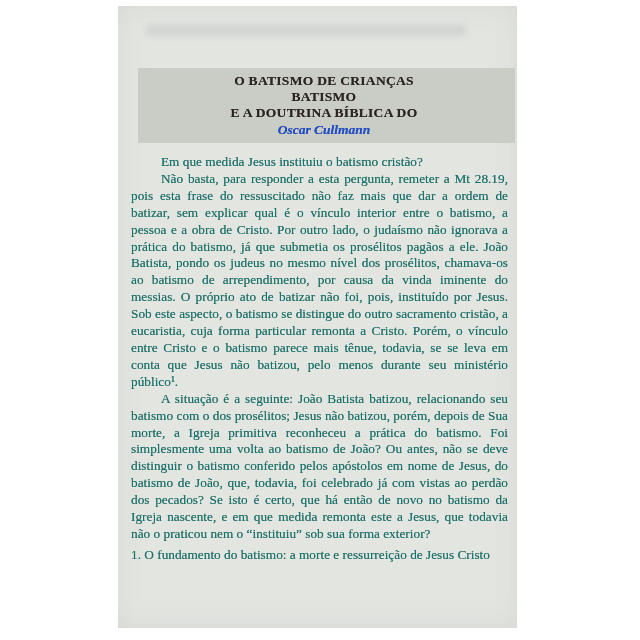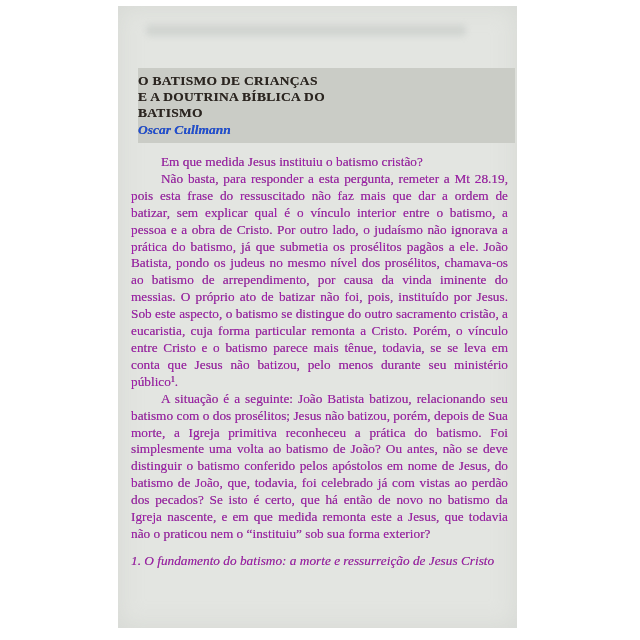--- a/index.html
+++ b/index.html
@@ -34,21 +34,21 @@
     filter: blur(3px);
     border-radius: 4px;
   }
   .title-block {
     position: absolute;
     left: 20px;
     right: 2px;
     top: 62px;
     background: #caccc6;
     padding: 5px 5px 5px 0;
-    text-align: left;
+    text-align: center;
   }
   .title-line {
     font-weight: bold;
     font-size: 13.5px;
     line-height: 16px;
     color: #2b2520;
     letter-spacing: 0.3px;
     text-shadow: 0 0 0.6px rgba(43,37,32,0.6);
   }
   .author-name {
@@ -57,48 +57,47 @@
     font-size: 13.5px;
     line-height: 17px;
     color: #1d4ed8;
     text-shadow: 0 0 0.6px rgba(43,37,32,0.6);
   }
   .body-text {
     position: absolute;
     left: 13px;
     right: 9px;
     top: 148px;
-    color: #a21caf;
+    color: #0f766e;
     font-size: 13.3px;
     line-height: 16.9px;
     text-align: justify;
     text-shadow: 0 0 0.6px rgba(58,51,43,0.55);
   }
   .body-text p {
     margin: 0;
     padding: 0;
     text-indent: 30px;
   }
   p.section-heading {
-    font-style: italic;
     text-indent: 0;
-    margin-top: 10px;
+    margin-top: 4px;
   }
 </style>
 </head>
 <body>
 
 <div class="scan-page">
 
   <div class="ghost-artifact"></div>
 
   <div class="title-block">
     <div class="title-line">O BATISMO DE CRIANÇAS</div>
+    <div class="title-line">BATISMO</div>
     <div class="title-line">E A DOUTRINA BÍBLICA DO</div>
-    <div class="title-line">BATISMO</div>
     <div class="author-name">Oscar Cullmann</div>
   </div>
 
   <div class="body-text">
     <p>Em que medida Jesus instituiu o batismo cristão?</p>
     <p>Não basta, para responder a esta pergunta, remeter a Mt 28.19, pois esta frase do ressuscitado não faz mais que dar a ordem de batizar, sem explicar qual é o vínculo interior entre o batismo, a pessoa e a obra de Cristo. Por outro lado, o judaísmo não ignorava a prática do batismo, já que submetia os prosélitos pagãos a ele. João Batista, pondo os judeus no mesmo nível dos prosélitos, chamava-os ao batismo de arrependimento, por causa da vinda iminente do messias. O próprio ato de batizar não foi, pois, instituído por Jesus. Sob este aspecto, o batismo se distingue do outro sacramento cristão, a eucaristia, cuja forma particular remonta a Cristo. Porém, o vínculo entre Cristo e o batismo parece mais tênue, todavia, se se leva em conta que Jesus não batizou, pelo menos durante seu ministério público¹.</p>
     <p>A situação é a seguinte: João Batista batizou, relacionando seu batismo com o dos prosélitos; Jesus não batizou, porém, depois de Sua morte, a Igreja primitiva reconheceu a prática do batismo. Foi simplesmente uma volta ao batismo de João? Ou antes, não se deve distinguir o batismo conferido pelos apóstolos em nome de Jesus, do batismo de João, que, todavia, foi celebrado já com vistas ao perdão dos pecados? Se isto é certo, que há então de novo no batismo da Igreja nascente, e em que medida remonta este a Jesus, que todavia não o praticou nem o “instituiu” sob sua forma exterior?</p>
     <p class="section-heading">1. O fundamento do batismo: a morte e ressurreição de Jesus Cristo</p>
   </div>
 

